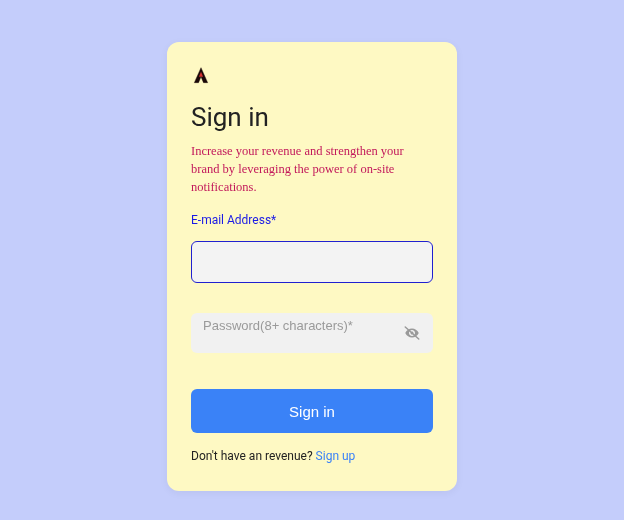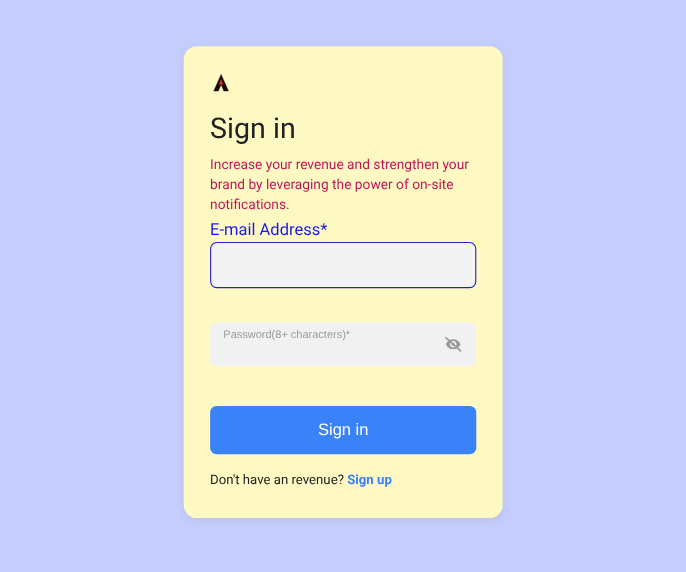--- a/index.html
+++ b/index.html
@@ -32,26 +32,27 @@
     .title {
       font-size: 26px;
       font-weight: 400;
       color: #222;
       margin-bottom: 10px;
     }
     .subtitle {
       font-size: 12.5px;
       color: #c2185b;
       line-height: 1.45;
-      margin-bottom: 4px;
+      margin-bottom: 17px;
+      font-family: Liberation Serif, serif;
     }
     .field-label {
-      font-size: 15px;
+      font-size: 12px;
       color: #1a1ae6;
-      margin-bottom: 2px;
+      margin-bottom: 14px;
       display: block;
     }
     .input-email {
       width: 100%;
       height: 42px;
       border: 1.5px solid #2020d0;
       border-radius: 6px;
       background: #f3f3f3;
       padding: 0 12px;
       font-size: 14px;
@@ -62,21 +63,21 @@
       position: relative;
       margin-bottom: 36px;
     }
     .input-password {
       width: 100%;
       height: 40px;
       border: none;
       border-radius: 6px;
       background: #f1f1f1;
       padding: 0 40px 16px 12px;
-      font-size: 10px;
+      font-size: 13px;
       outline: none;
       color: #333;
     }
     .input-password::placeholder {
       color: #9a9a9a;
     }
     .eye-icon {
       position: absolute;
       right: 12px;
       top: 50%;
@@ -99,21 +100,20 @@
       margin-bottom: 16px;
     }
     .signup-row {
       font-size: 12px;
       color: #222;
     }
     .signup-link {
       color: #3a82f7;
       text-decoration: none;
       cursor: pointer;
-      font-weight: bold;
     }
   </style>
 </head>
 <body>
 
 <div class="card">
   <div class="logo">
     <svg viewBox="0 0 24 24" width="20" height="20">
       <path d="M12 2 L20 20 L15 20 L12 13 L9 20 L4 20 Z" fill="#1a0808" stroke="#1a0808" stroke-width="0.5"></path>
       <path d="M12 7 L14.5 13 L9.5 13 Z" fill="#d03030"></path>

